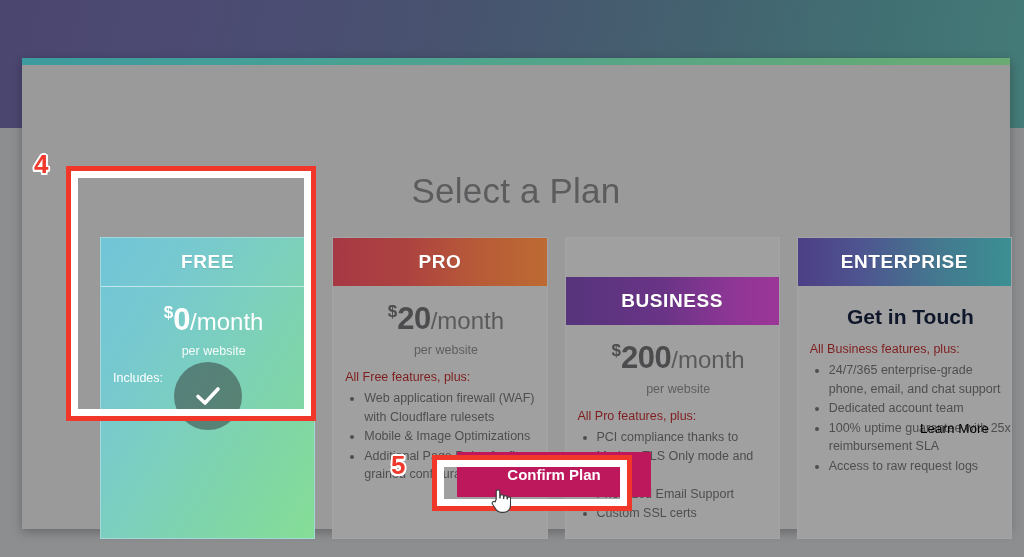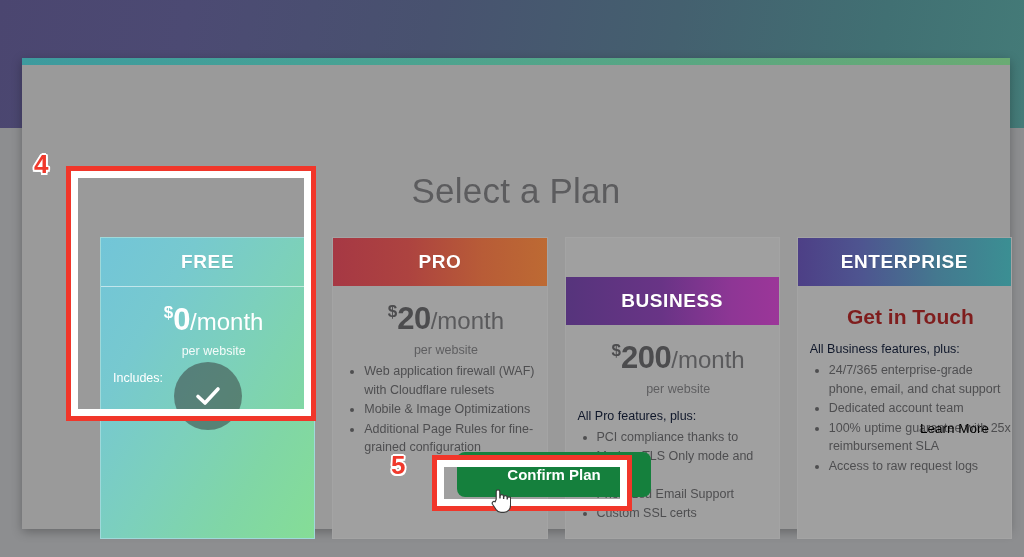--- a/index.html
+++ b/index.html
@@ -127,25 +127,25 @@
     text-align: center;
     font-size: 12.5px;
     color: #5e5e60;
     margin-top: 9px;
   }
   .contact-title {
     text-align: center;
     margin-top: 19px;
     font-size: 21px;
     font-weight: bold;
-    color: #7f1d1d;
+    color: #0f172a;
   }
   .plus-line {
     font-size: 12.5px;
-    color: #0f172a;
+    color: #7f1d1d;
     margin-top: 13px;
   }
   ul.feat {
     margin: 5px 0 0 0;
     padding-left: 19px;
     list-style: disc;
   }
   ul.feat li {
     font-size: 12.5px;
     color: #4e4e50;
@@ -200,23 +200,23 @@
     text-decoration: none;
   }
 
   
   .confirm-btn {
     position: absolute;
     left: 435px;
     top: 394px;
     width: 194px;
     height: 45px;
-    background: #15803d;
+    background: #be185d;
     border: none;
-    border-radius: 8px;
+    border-radius: 0;
     color: #ffffff;
     font-size: 15px;
     font-weight: bold;
     font-family: "Liberation Sans", sans-serif;
     cursor: pointer;
   }
 
   
   .cursor {
     position: absolute;
@@ -287,20 +287,21 @@
         </div>
       </div>
 
       <div class="plan">
         <div class="plan-head head-pro">PRO</div>
         <div class="plan-body">
           <div class="price">
             <span class="cur">$</span><span class="amt">20</span><span class="per">/month</span>
           </div>
           <div class="price-note">per website</div>
+          <div class="plus-line">All Free features, plus:</div>
           <ul class="feat">
             <li>Web application firewall (WAF) with Cloudflare rulesets</li>
             <li>Mobile &amp; Image Optimizations</li>
             <li>Additional Page Rules for fine-grained configuration</li>
           </ul>
         </div>
       </div>
 
       <div class="plan">
         <div class="plan-head head-business">BUSINESS</div>

